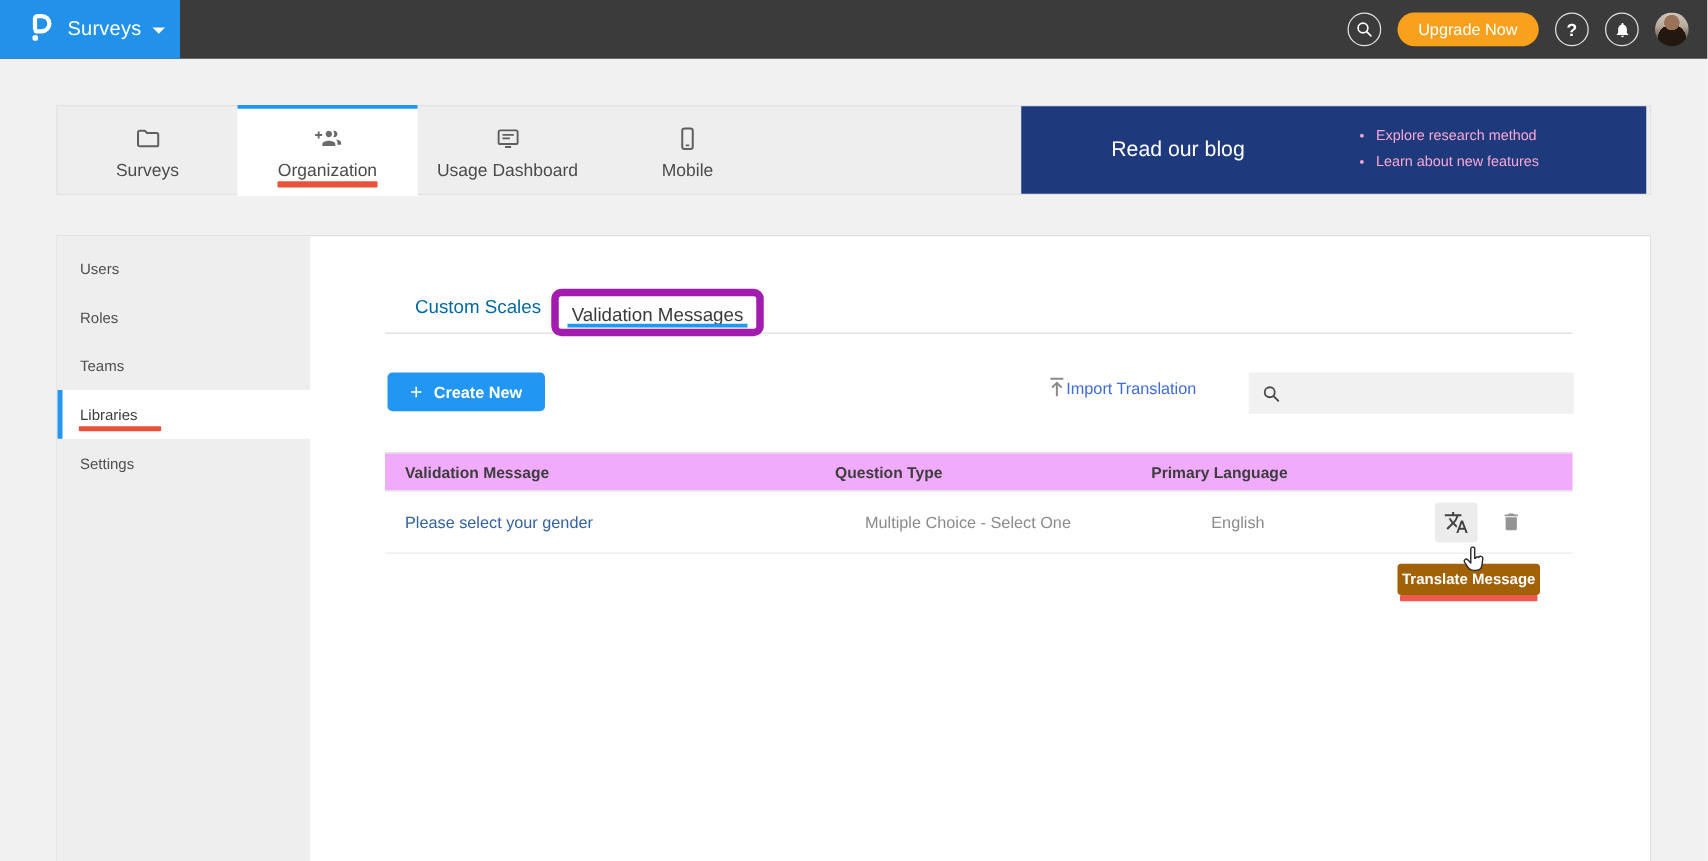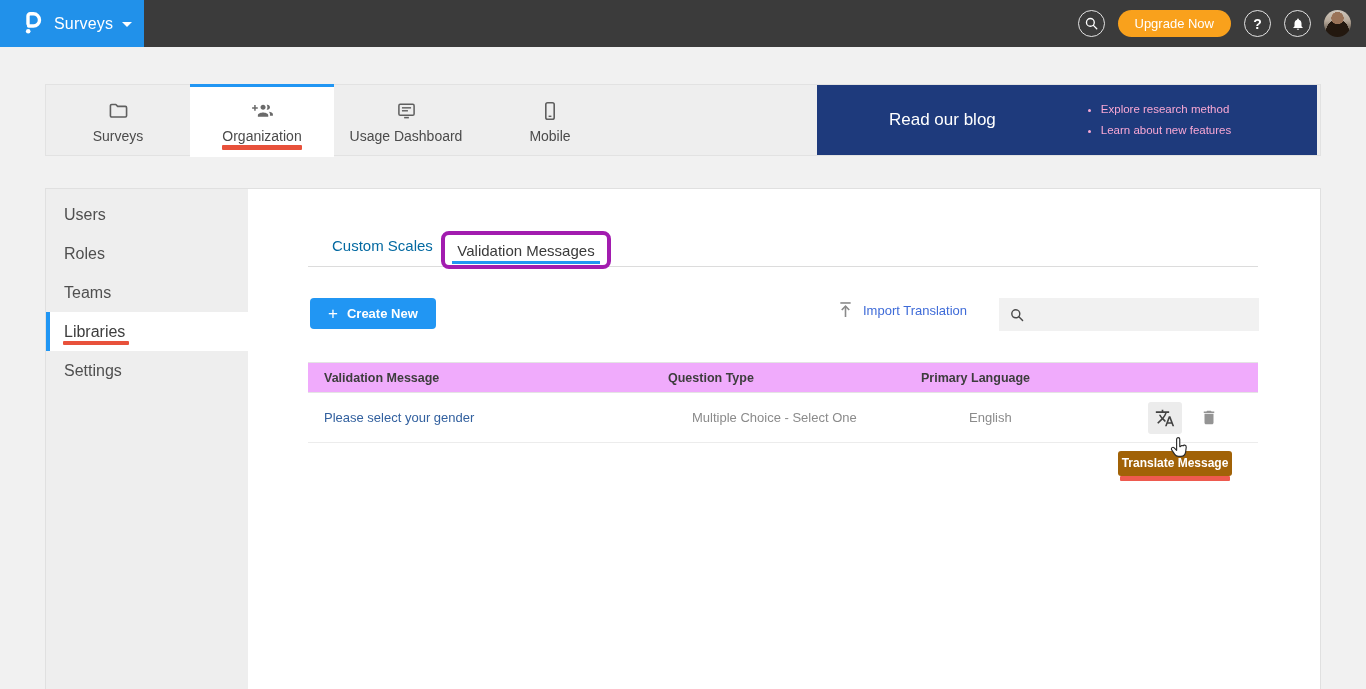--- a/index.html
+++ b/index.html
@@ -46,43 +46,43 @@
                  display:flex; align-items:center; cursor:pointer; }
   .blog-banner .btitle { color:#fff; font-size:17px; font-weight:500; margin-left:72px; }
   .blog-banner ul { list-style:disc; margin-left:105px; color:#f9a8d4; }
   .blog-banner li { font-size:11.5px; font-weight:500; line-height:21px; }
 
   
   .main-card { position:absolute; left:45px; top:188px; width:1276px; height:520px; background:#fff;
                border:1px solid #e0e0e0; }
   .sidebar { position:absolute; left:0; top:0; bottom:0; width:202px; background:#eeeeee; padding-top:6px; }
   .side-item { position:relative; height:39px; display:flex; align-items:center; padding-left:18px;
-               font-size:16px; color:#4f4f4f; cursor:pointer; }
+               font-size:12px; color:#4f4f4f; cursor:pointer; }
   .side-item.active { background:#ffffff; border-left:4px solid #2196f3; padding-left:14px; color:#3d3d3d; }
   .side-item .anno-underline { left:17px; width:66px; height:4px; bottom:6px; }
   .side-item.active .anno-underline { left:13px; }
 
   .content { position:absolute; left:202px; top:0; right:0; bottom:0; }
 
   
   .tabs-row { position:absolute; left:60px; right:62px; top:31px; height:47px; border-bottom:1px solid #dcdcdc; }
   .ctab { position:absolute; bottom:12px; font-size:15px; color:#0369a1; font-weight:500; cursor:pointer; }
   .ctab.custom { left:24px; }
   .anno-box { position:absolute; left:133px; top:11px; width:170px; height:38px;
-              border:4px solid #a21caf; border-radius:8px; }
+              border:6px solid #a21caf; border-radius:8px; }
   .anno-box .ctab.validation { position:absolute; left:0; right:0; top:7px; bottom:auto; text-align:center;
               color:#3a3a3a; }
   .anno-box .active-bar { position:absolute; left:7px; right:7px; bottom:1px; height:3px; background:#2196f3; }
 
   
   .create-btn { position:absolute; left:62px; top:109px; height:31px; border:none; border-radius:4px;
                 background:#2196f3; color:#fff; font-family:inherit; font-size:13px; font-weight:700;
                 padding:0 18px; display:flex; align-items:center; gap:9px; cursor:pointer; }
   .create-btn .plus { font-size:17px; font-weight:400; line-height:1; }
-  .import-link { position:absolute; left:590px; top:112px; display:flex; align-items:center; gap:10px;
+  .import-link { position:absolute; left:590px; top:112px; display:flex; align-items:center; 
                  cursor:pointer; background:none; border:none; font-family:inherit; }
   .import-link .ilabel { color:#3e6bd8; font-size:13px; font-weight:500; }
   .search-box { position:absolute; left:751px; top:109px; width:260px; height:33px; background:#f1f1f1;
                 display:flex; align-items:center; padding:0 10px; }
   .search-box input { border:none; outline:none; background:transparent; font-family:inherit;
                       font-size:13px; color:#444; flex:1; margin-left:8px; }
 
   
   .vtable { position:absolute; left:60px; right:62px; top:173px; }
   .thead { display:grid; grid-template-columns:344px 253px 1fr 110px; align-items:center; height:31px;

